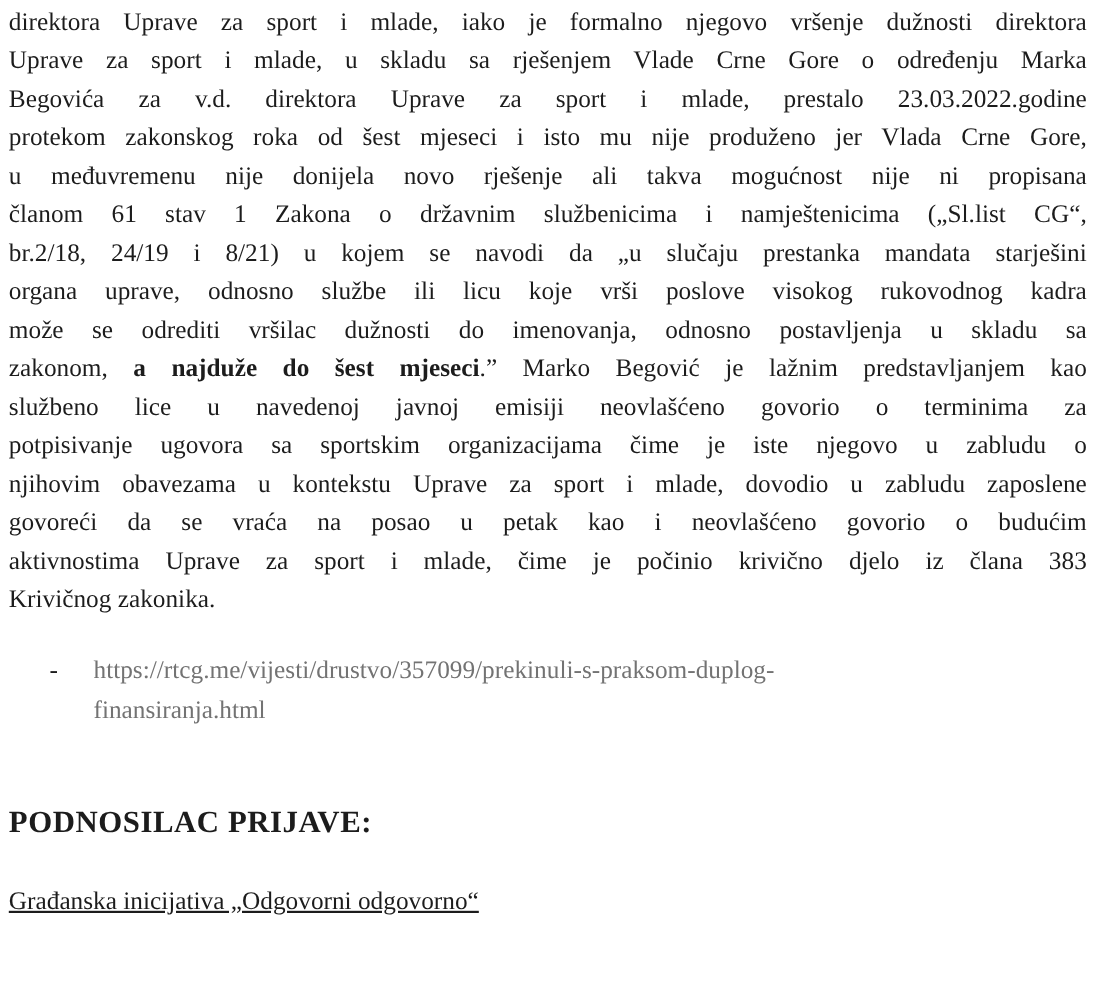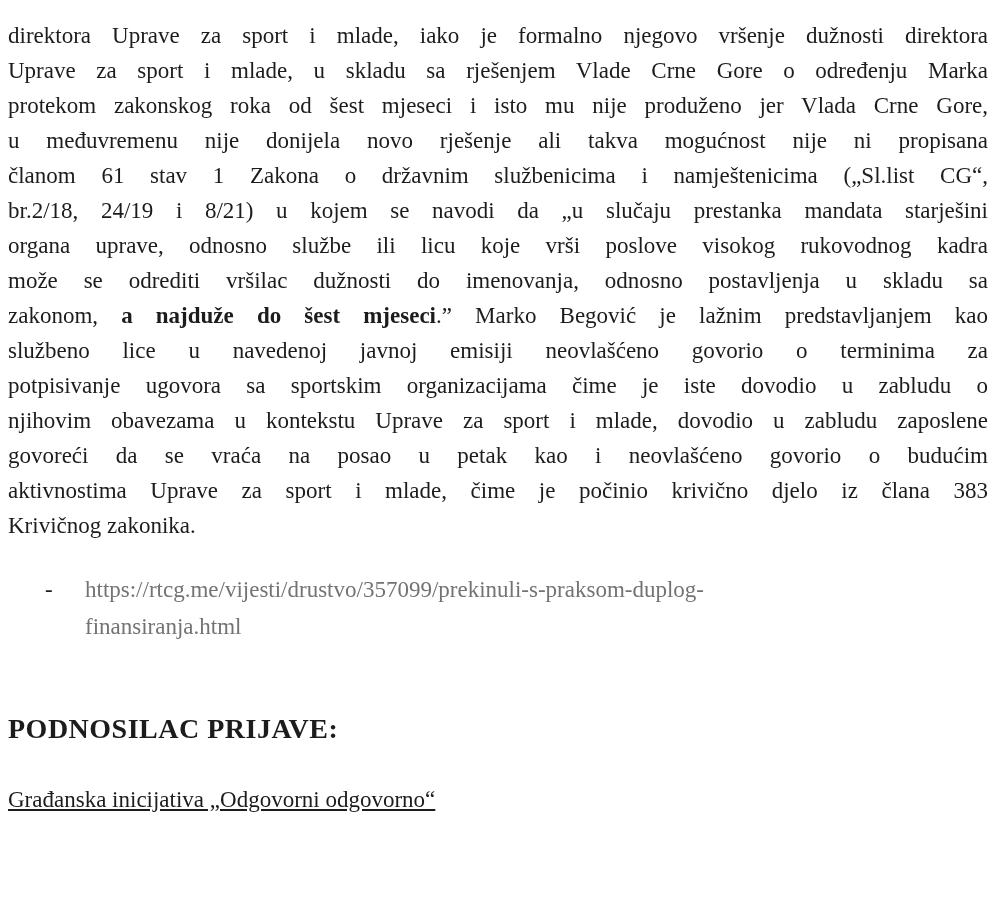--- a/index.html
+++ b/index.html
@@ -5,21 +5,21 @@
   html, body {
     margin: 0;
     padding: 0;
     background: #ffffff;
   }
   .page {
     position: relative;
     width: 1000px;
     height: 915px;
     box-sizing: border-box;
-    padding: 18px 12px 0 8px;
+    padding: 2px 12px 0 8px;
     background: #ffffff;
     color: #1c1c1c;
     font-family: "Liberation Serif", "DejaVu Serif", serif;
     font-size: 23px;
     line-height: 35px;
     overflow: hidden;
   }
   .pline {
     text-align: justify;
     text-align-last: justify;
@@ -68,31 +68,32 @@
   }
 </style>
 </head>
 <body>
 
 <div class="page">
 
   <div>
     <div class="pline">direktora Uprave za sport i mlade, iako je formalno njegovo vršenje dužnosti direktora</div>
     <div class="pline">Uprave za sport i mlade, u skladu sa rješenjem Vlade Crne Gore o određenju Marka</div>
+    <div class="pline">Begovića za v.d. direktora Uprave za sport i mlade, prestalo 23.03.2022.godine</div>
     <div class="pline">protekom zakonskog roka od šest mjeseci i isto mu nije produženo jer Vlada Crne Gore,</div>
     <div class="pline">u međuvremenu nije donijela novo rješenje ali takva mogućnost nije ni propisana</div>
     <div class="pline">članom 61 stav 1 Zakona o državnim službenicima i namještenicima („Sl.list CG“,</div>
     <div class="pline">br.2/18, 24/19 i 8/21) u kojem se navodi da „u slučaju prestanka mandata starješini</div>
     <div class="pline">organa uprave, odnosno službe ili licu koje vrši poslove visokog rukovodnog kadra</div>
     <div class="pline">može se odrediti vršilac dužnosti do imenovanja, odnosno postavljenja u skladu sa</div>
     <div class="pline">
       <span>zakonom, </span><span class="bold-inline">a najduže do šest mjeseci</span><span>.” Marko Begović je lažnim predstavljanjem kao</span>
     </div>
     <div class="pline">službeno lice u navedenoj javnoj emisiji neovlašćeno govorio o terminima za</div>
-    <div class="pline">potpisivanje ugovora sa sportskim organizacijama čime je iste dovodio u zabludu o</div>
+    <div class="pline">potpisivanje ugovora sa sportskim organizacijama čime je iste njegovo u zabludu o</div>
     <div class="pline">njihovim obavezama u kontekstu Uprave za sport i mlade, dovodio u zabludu zaposlene</div>
     <div class="pline">govoreći da se vraća na posao u petak kao i neovlašćeno govorio o budućim</div>
     <div class="pline">aktivnostima Uprave za sport i mlade, čime je počinio krivično djelo iz člana 383</div>
     <div class="pline last">Krivičnog zakonika.</div>
   </div>
 
 
   <div class="list-item">
     <span class="list-dash">-</span>
     <span class="url-line">https://rtcg.me/vijesti/drustvo/357099/prekinuli-s-praksom-duplog-</span>

